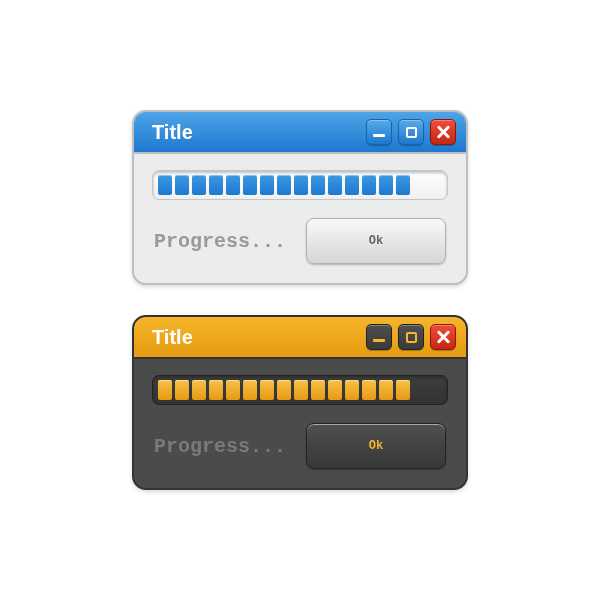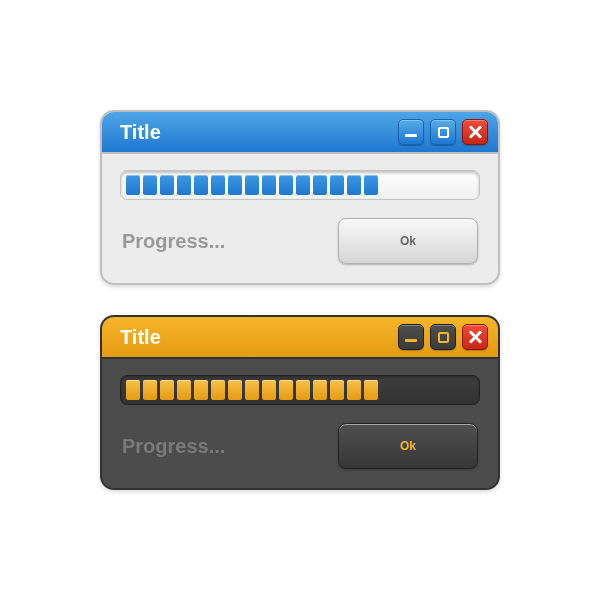--- a/index.html
+++ b/index.html
@@ -5,21 +5,21 @@
     * { box-sizing: border-box; margin: 0; padding: 0; }
     body {
       width: 600px; height: 600px;
       font-family: Arial, Helvetica, sans-serif;
       background: #fff;
       display: flex; flex-direction: column;
       align-items: center; justify-content: center;
       gap: 30px;
     }
     .window {
-      width: 400px; height: 175px;
+      width: 336px; height: 175px;
       border-radius: 14px;
       border: 2px solid;
       position: relative;
       overflow: hidden;
       box-shadow: 0 2px 4px rgba(0,0,0,0.15);
     }
     .light { background: #ececec; border-color: #bfbfbf; }
     .dark  { background: #4b4b4b; border-color: #333; }
     .titlebar {
       height: 42px;
@@ -49,21 +49,21 @@
     .glyph-max { width: 11px; height: 11px; border:2px solid #fff; border-radius:2px;}
     .dark .glyph-max { border-color:#f7b628; }
     .glyph-x { position: relative; width: 14px; height:14px; }
     .glyph-x:before, .glyph-x:after {
       content:""; position:absolute; left:6px; top:-1px; width:3px; height:16px;
       background:#fff; border-radius:1px;
     }
     .glyph-x:before { transform: rotate(45deg); }
     .glyph-x:after  { transform: rotate(-45deg); }
 
-    .body { padding: 16px 18px 12px; }
+    .body { padding: 16px 18px 12px; font-family: Liberation Mono, monospace; }
     .progress-bar {
       height: 30px; border-radius: 7px;
       padding: 4px 5px;
       display:flex; gap:3px; align-items:center;
       box-shadow: inset 0 2px 3px rgba(0,0,0,0.25);
     }
     .light .progress-bar { background: linear-gradient(#fefefe,#f1f1f1); border:1px solid #c4c4c4; }
     .dark  .progress-bar { background: linear-gradient(#3e3e3e,#323232); border:1px solid #222; }
     .seg {
       width: 14px; height: 20px; border-radius: 2px;

